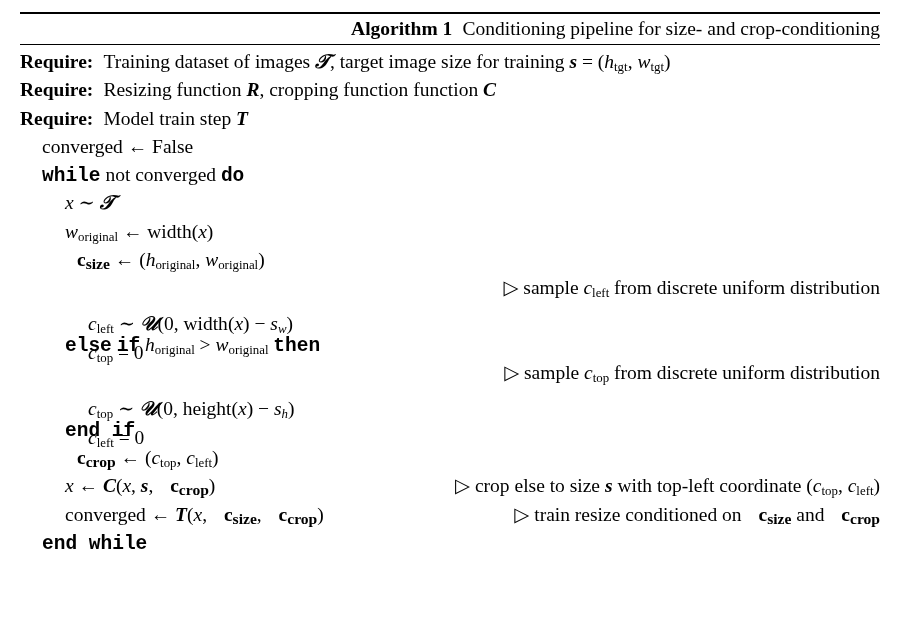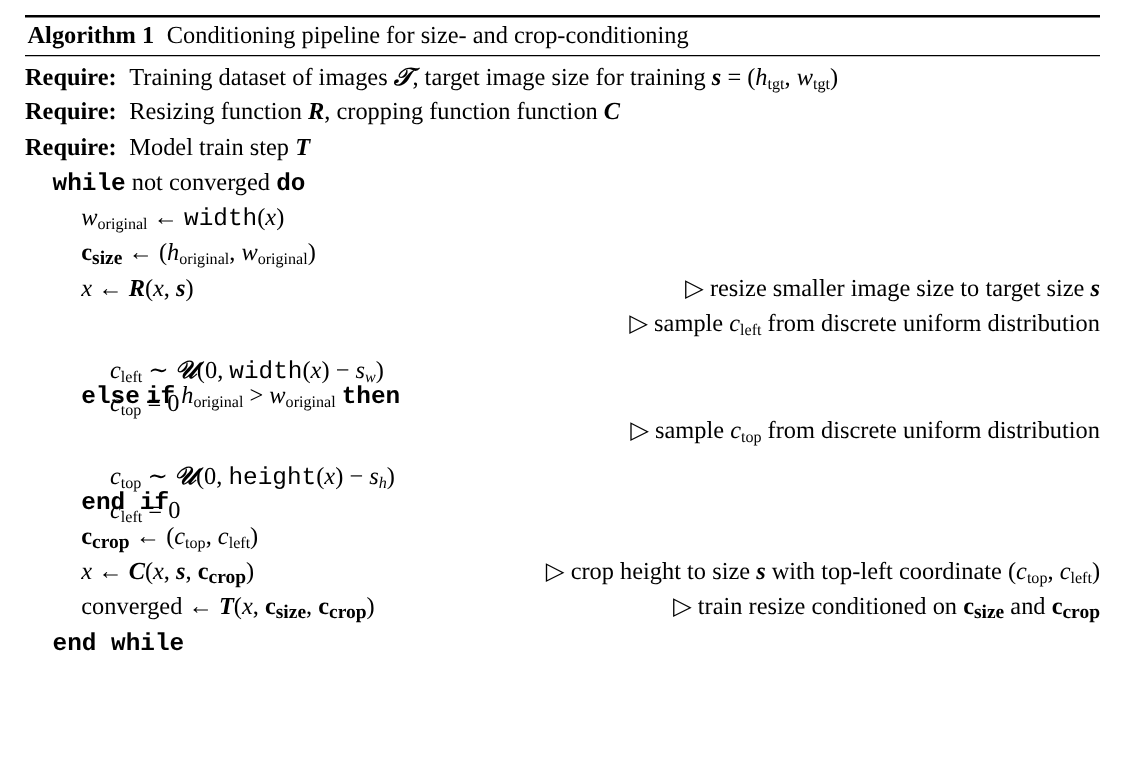--- a/index.html
+++ b/index.html
@@ -31,20 +31,21 @@
     height: 0;
     border-top: 1.2px solid #000;
     margin: 0;
   }
 
   .algo-title {
     font-size: 19.5px;
     line-height: 27px;
     padding: 1px 0 2px 2px;
     white-space: nowrap;
+    text-align: right;
   }
   .algo-title .tt-bold {
     font-weight: bold;
   }
   .algo-title .tt-rest {
     font-weight: normal;
   }
 
   .algo-body {
     padding-top: 3px;
@@ -86,26 +87,26 @@
     font-style: italic;
   }
   .mbi {
     font-family: "Liberation Serif", "DejaVu Serif", serif;
     font-style: italic;
     font-weight: bold;
   }
   
   .mr {
     font-style: normal;
-    font-family: Liberation Mono, monospace;
   }
   
   .cvec {
     font-weight: bold;
     font-style: normal;
+    margin-left: 12px;
   }
   
   .cal {
     font-style: italic;
     font-weight: bold;
     font-family: "DejaVu Serif", "Liberation Serif", serif;
   }
 
   sub {
     font-size: 0.66em;
@@ -152,39 +153,41 @@
     </div>
 
     <div class="line">
       <span class="code ind0"><span class="req-label">Require:</span><span class="sp-wide"></span>Resizing function <span class="mbi">R</span>, cropping function function <span class="mbi">C</span></span>
     </div>
 
     <div class="line">
       <span class="code ind0"><span class="req-label">Require:</span><span class="sp-wide"></span>Model train step <span class="mbi">T</span></span>
     </div>
 
+    <div class="line">
+      <span class="code ind1"><span>converged</span> <span class="op">←</span> <span>False</span></span>
+    </div>
 
     <div class="line">
       <span class="code ind1"><b>while</b> <span>not</span> <span>converged</span> <b>do</b></span>
     </div>
 
+    <div class="line">
+      <span class="code ind2"><span class="mi">x</span> <span class="op">∼</span> <span class="cal">𝒯</span></span>
+    </div>
 
     <div class="line">
       <span class="code ind2"><span class="mi">w</span><sub class="sub-roman">original</sub> <span class="op">←</span> <span class="mr">width</span><span class="paren">(</span><span class="mi">x</span><span class="paren">)</span></span>
     </div>
 
 
     <div class="line">
       <span class="code ind2"><span class="cvec">c<sub class="sub-big">size</sub></span> <span class="op">←</span> <span class="paren">(</span><span class="mi">h</span><sub class="sub-roman">original</sub><span class="paren">,</span> <span class="mi">w</span><sub class="sub-roman">original</sub><span class="paren">)</span></span>
     </div>
 
-    <div class="line">
-      <span class="code ind2"><span class="mi">x</span> <span class="op">←</span> <span class="mbi">R</span><span class="paren">(</span><span class="mi">x</span><span class="paren">,</span> <span class="mbi">s</span><span class="paren">)</span></span>
-      <span class="comment"><span class="tri">▷</span> <span>resize smaller image size to target size</span> <span class="mbi">s</span></span>
-    </div>
 
 
     <div class="line">
       <span class="code ind3"><span class="mi">c</span><sub class="sub-roman">left</sub> <span class="op">∼</span> <span class="cal">𝒰</span><span class="paren">(</span>0<span class="paren">,</span> <span class="mr">width</span><span class="paren">(</span><span class="mi">x</span><span class="paren">)</span> <span class="op">−</span> <span class="mi">s</span><sub class="mi">w</sub><span class="paren">)</span></span>
       <span class="comment"><span class="tri">▷</span> <span>sample</span> <span class="mi">c</span><sub class="sub-roman">left</sub> <span>from discrete uniform distribution</span></span>
     </div>
 
     <div class="line">
       <span class="code ind3"><span class="mi">c</span><sub class="sub-roman">top</sub> <span class="op">=</span> 0</span>
     </div>
@@ -205,21 +208,21 @@
     <div class="line">
       <span class="code ind2"><b>end if</b></span>
     </div>
 
     <div class="line">
       <span class="code ind2"><span class="cvec">c<sub class="sub-big">crop</sub></span> <span class="op">←</span> <span class="paren">(</span><span class="mi">c</span><sub class="sub-roman">top</sub><span class="paren">,</span> <span class="mi">c</span><sub class="sub-roman">left</sub><span class="paren">)</span></span>
     </div>
 
     <div class="line">
       <span class="code ind2"><span class="mi">x</span> <span class="op">←</span> <span class="mbi">C</span><span class="paren">(</span><span class="mi">x</span><span class="paren">,</span> <span class="mbi">s</span><span class="paren">,</span> <span class="cvec">c<sub class="sub-big">crop</sub></span><span class="paren">)</span></span>
-      <span class="comment"><span class="tri">▷</span> <span>crop height to size</span> <span class="mbi">s</span> <span>with top-left coordinate</span> <span class="paren">(</span><span class="mi">c</span><sub class="sub-roman">top</sub><span class="paren">,</span> <span class="mi">c</span><sub class="sub-roman">left</sub><span class="paren">)</span></span>
+      <span class="comment"><span class="tri">▷</span> <span>crop else to size</span> <span class="mbi">s</span> <span>with top-left coordinate</span> <span class="paren">(</span><span class="mi">c</span><sub class="sub-roman">top</sub><span class="paren">,</span> <span class="mi">c</span><sub class="sub-roman">left</sub><span class="paren">)</span></span>
     </div>
 
     <div class="line">
       <span class="code ind2"><span>converged</span> <span class="op">←</span> <span class="mbi">T</span><span class="paren">(</span><span class="mi">x</span><span class="paren">,</span> <span class="cvec">c<sub class="sub-big">size</sub></span><span class="paren">,</span> <span class="cvec">c<sub class="sub-big">crop</sub></span><span class="paren">)</span></span>
       <span class="comment"><span class="tri">▷</span> <span>train resize conditioned on</span> <span class="cvec">c<sub class="sub-big">size</sub></span> <span>and</span> <span class="cvec">c<sub class="sub-big">crop</sub></span></span>
     </div>
 
     <div class="line">
       <span class="code ind1"><b>end while</b></span>
     </div>

